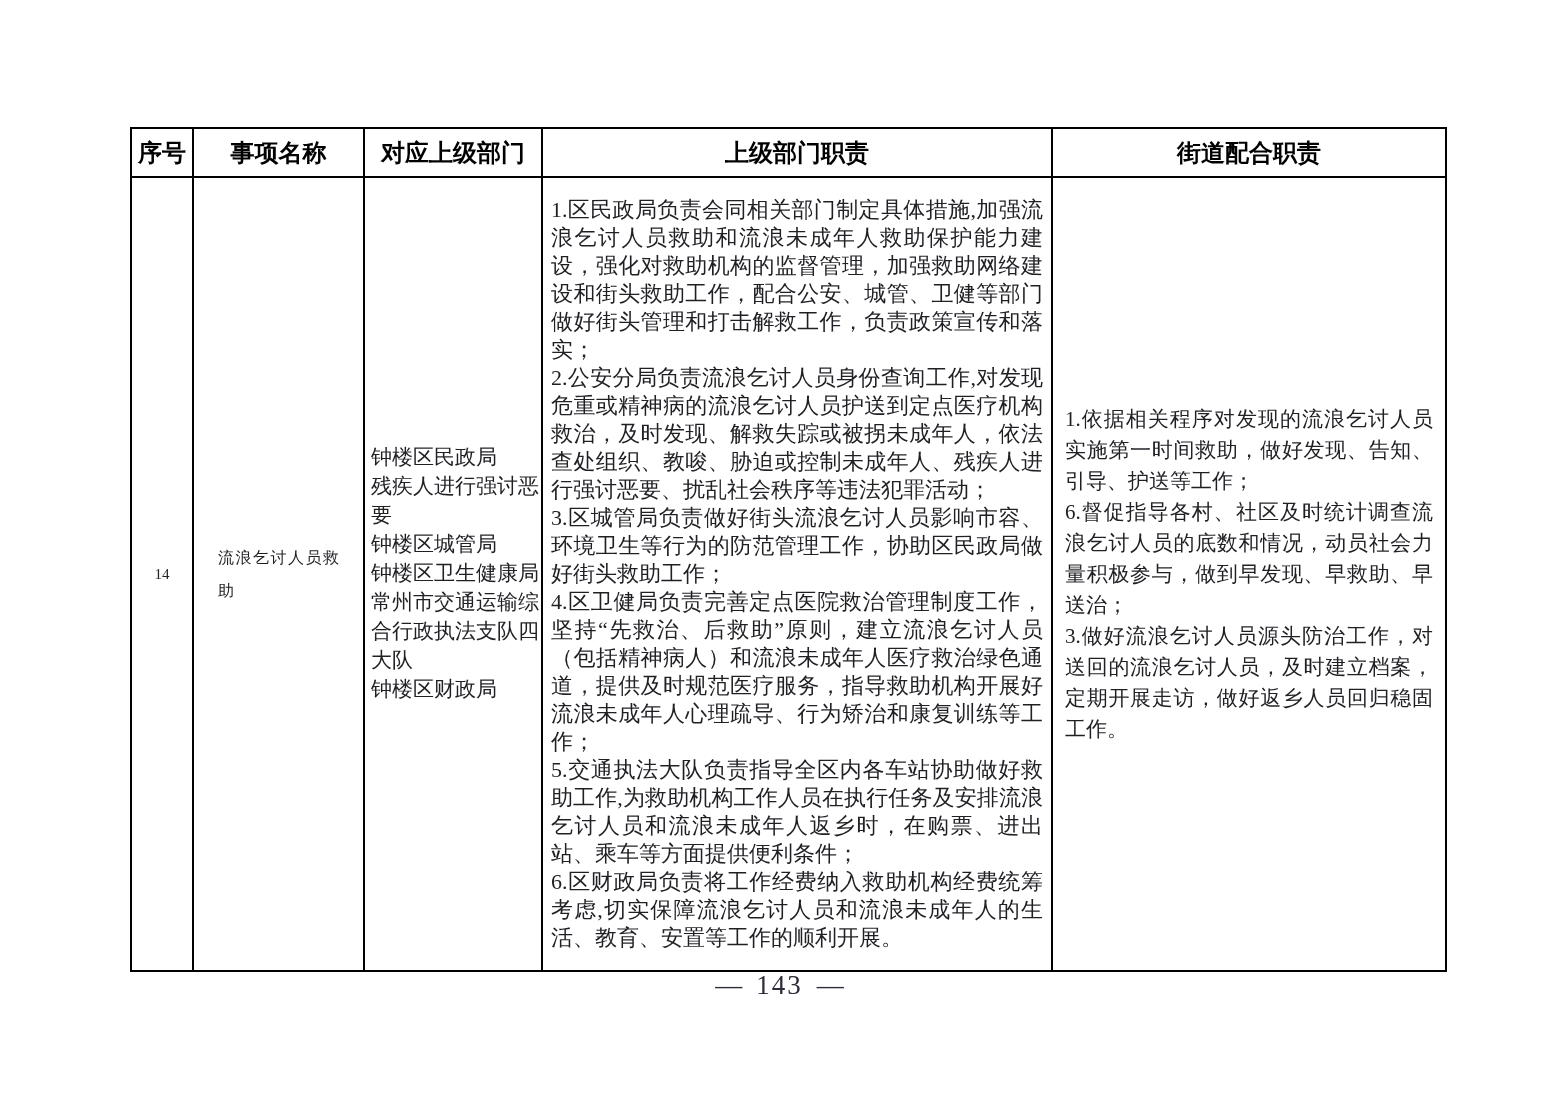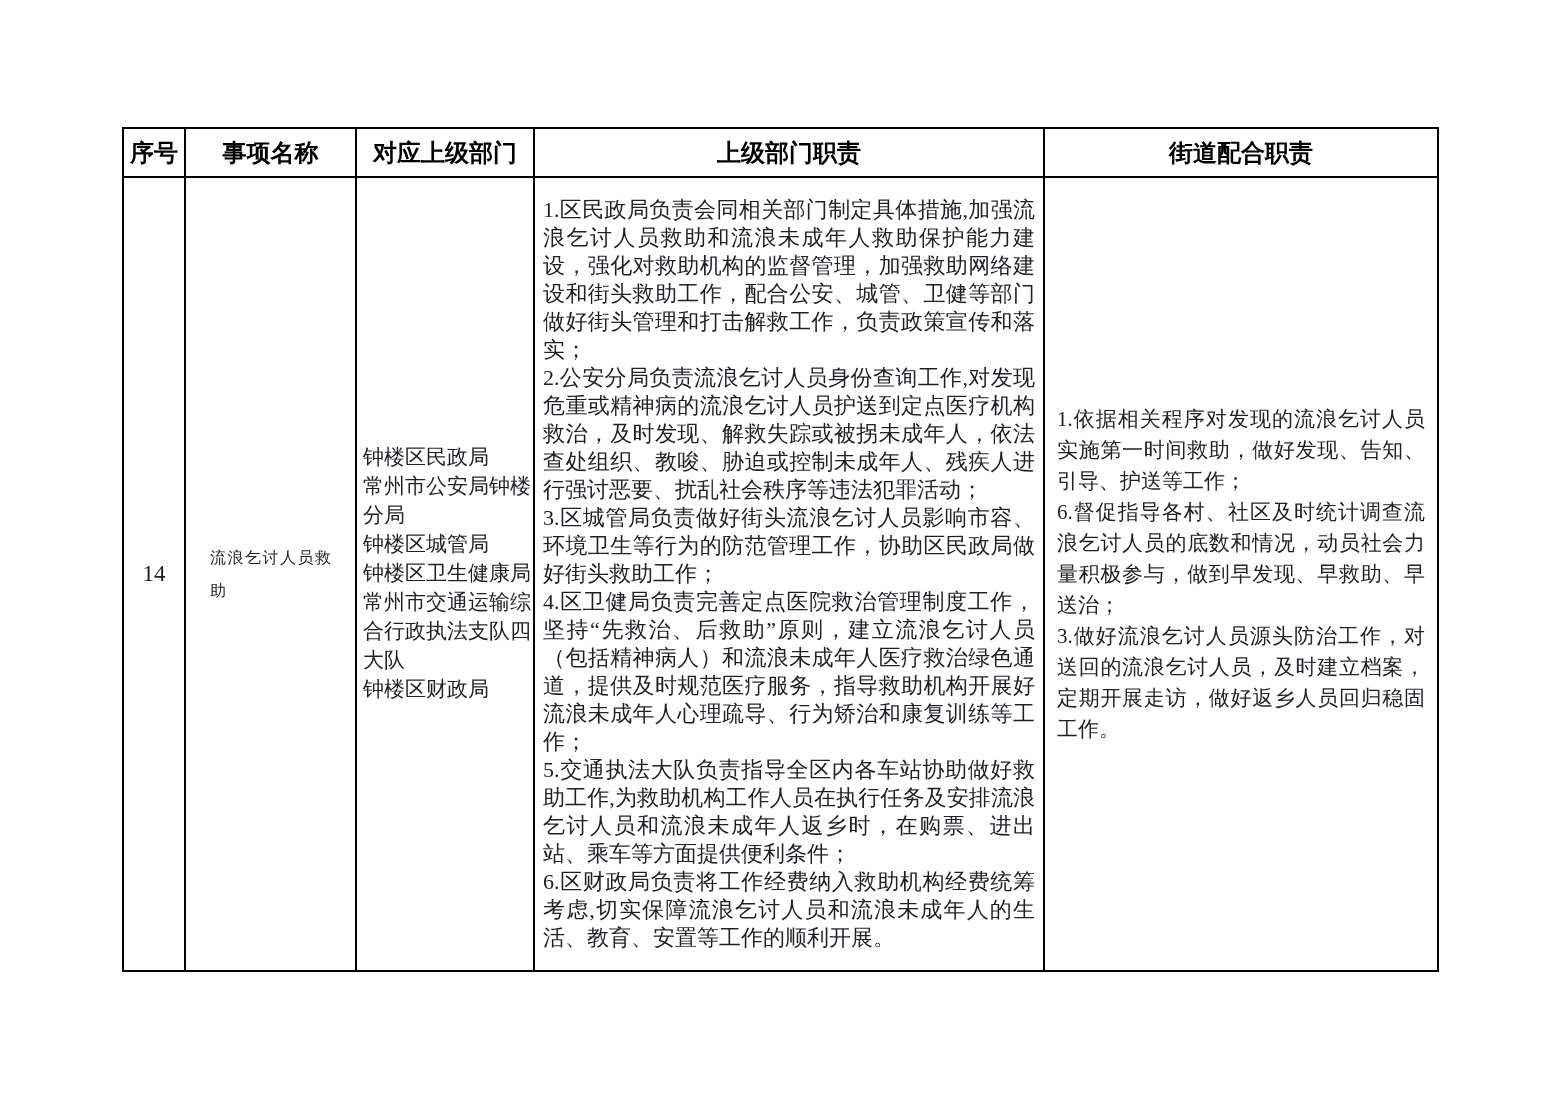--- a/index.html
+++ b/index.html
@@ -11,21 +11,21 @@
     position: relative;
     width: 1559px;
     height: 1102px;
     background: #ffffff;
     font-family: "Liberation Serif", serif;
     color: #1f1f24;
     overflow: hidden;
   }
   table.doc-table {
     position: absolute;
-    left: 122px;
+    left: 130px;
     top: 127px;
     width: 1315px;
     border-collapse: collapse;
     table-layout: fixed;
   }
   .doc-table th, .doc-table td {
     border: 2px solid #000000;
     overflow: hidden;
   }
   .doc-table thead th {
@@ -37,21 +37,21 @@
     text-align: center;
     vertical-align: middle;
     padding: 0;
   }
   .doc-table tbody td {
     height: 760px;
     vertical-align: middle;
   }
   td.cell-number {
     text-align: center;
-    font-size: 23px;
+    font-size: 15px;
   }
   td.cell-name {
     font-size: 16px;
     line-height: 33px;
     padding: 0 24px;
     text-align: justify;
   }
   td.cell-depts {
     font-size: 21px;
     line-height: 29px;
@@ -117,21 +117,21 @@
         <th>上级部门职责</th>
         <th>街道配合职责</th>
       </tr>
     </thead>
     <tbody>
       <tr>
         <td class="cell-number">14</td>
         <td class="cell-name">流浪乞讨人员救助</td>
         <td class="cell-depts">
           <p>钟楼区民政局</p>
-          <p>常州市公安局钟楼分局</p>
+          <p>残疾人进行强讨恶要</p>
           <p>钟楼区城管局</p>
           <p>钟楼区卫生健康局</p>
           <p>常州市交通运输综合行政执法支队四大队</p>
           <p>钟楼区财政局</p>
         </td>
         <td class="cell-superior">
           <p>1.区民政局负责会同相关部门制定具体措施,加强流浪乞讨人员救助和流浪未成年人救助保护能力建设，强化对救助机构的监督管理，加强救助网络建设和街头救助工作，配合公安、城管、卫健等部门做好街头管理和打击解救工作，负责政策宣传和落实；</p>
           <p>2.公安分局负责流浪乞讨人员身份查询工作,对发现危重或精神病的流浪乞讨人员护送到定点医疗机构救治，及时发现、解救失踪或被拐未成年人，依法查处组织、教唆、胁迫或控制未成年人、残疾人进行强讨恶要、扰乱社会秩序等违法犯罪活动；</p>
           <p>3.区城管局负责做好街头流浪乞讨人员影响市容、环境卫生等行为的防范管理工作，协助区民政局做好街头救助工作；</p>
           <p>4.区卫健局负责完善定点医院救治管理制度工作，坚持“先救治、后救助”原则，建立流浪乞讨人员（包括精神病人）和流浪未成年人医疗救治绿色通道，提供及时规范医疗服务，指导救助机构开展好流浪未成年人心理疏导、行为矫治和康复训练等工作；</p>
@@ -140,14 +140,17 @@
         </td>
         <td class="cell-street">
           <p>1.依据相关程序对发现的流浪乞讨人员实施第一时间救助，做好发现、告知、引导、护送等工作；</p>
           <p>6.督促指导各村、社区及时统计调查流浪乞讨人员的底数和情况，动员社会力量积极参与，做到早发现、早救助、早送治；</p>
           <p>3.做好流浪乞讨人员源头防治工作，对送回的流浪乞讨人员，及时建立档案，定期开展走访，做好返乡人员回归稳固工作。</p>
         </td>
       </tr>
     </tbody>
   </table>
 
+  <div class="page-footer">
+    <span class="dash">—</span><span class="num">143</span><span class="dash">—</span>
+  </div>
 
 </div>
 
 </body></html>

